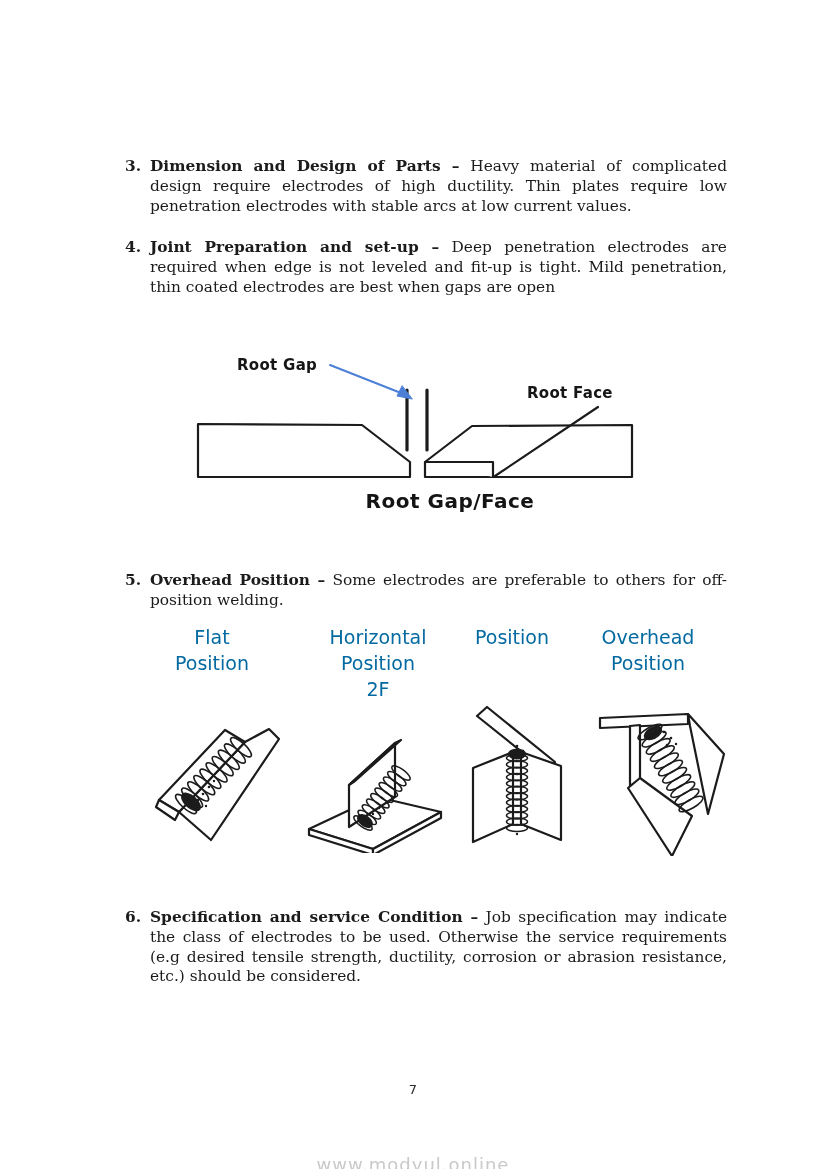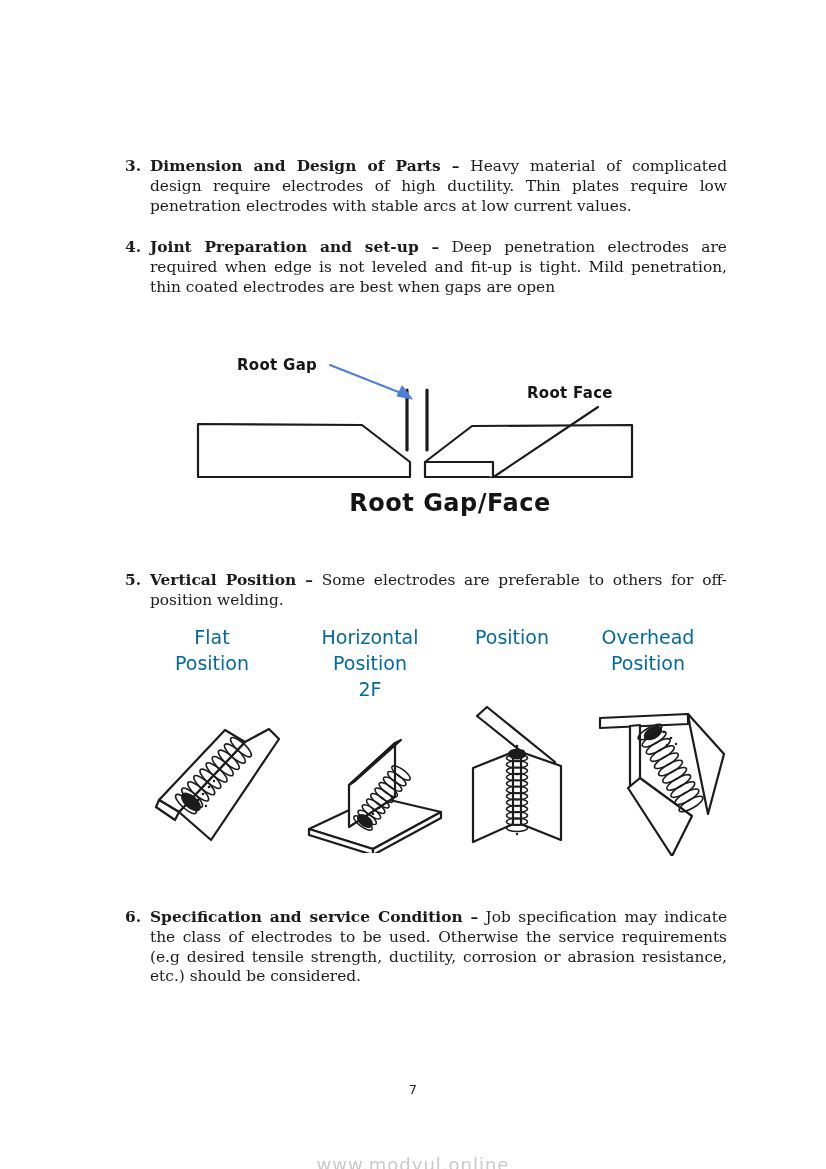--- a/index.html
+++ b/index.html
@@ -14,21 +14,21 @@
   }
   .item .num{position:absolute;left:0;top:0;font-weight:bold;}
   .item b{font-weight:bold;}
   .fig-svg{position:absolute;}
   .fig-svg polygon,.fig-svg path,.fig-svg line,.fig-svg polyline{
     fill:#ffffff;stroke:#1b1b1b;stroke-width:2.2;stroke-linejoin:round;stroke-linecap:round;
   }
   .diagram-caption{
     position:absolute;left:150px;top:489px;width:600px;text-align:center;
     font-family:"DejaVu Sans","Liberation Sans",sans-serif;
-    font-weight:bold;font-size:24px;color:#141414;letter-spacing:.5px;
+    font-weight:bold;font-size:20px;color:#141414;letter-spacing:.5px;
   }
   .pos-col{
     position:absolute;top:624px;width:170px;text-align:center;
     font-family:"DejaVu Sans","Liberation Sans",sans-serif;
     font-size:19px;line-height:26px;color:#0369a1;
   }
   .page-number{
     position:absolute;top:1082px;left:0;width:826px;text-align:center;
     font-family:"DejaVu Sans","Liberation Sans",sans-serif;font-size:13px;color:#2a2a2a;
   }
@@ -68,28 +68,28 @@
     <polygon points="262,54 247,51 252,41" style="fill:#4d7fd6;stroke:#4d7fd6;stroke-width:1"></polygon>
 
     <line x1="448" y1="62" x2="345" y2="131"></line>
 
     <text x="87" y="25">Root Gap</text>
     <text x="377" y="53">Root Face</text>
   </svg>
   <div class="diagram-caption">Root Gap/Face</div>
 
   <div class="item" style="top:571px;">
-    <span class="num">5.</span><b>Vertical Position –</b> <span>Some electrodes are preferable to others for off-position welding.</span>
+    <span class="num">5.</span><b>Overhead Position –</b> <span>Some electrodes are preferable to others for off-position welding.</span>
   </div>
 
   <div class="pos-col" style="left:127px;">
     <div>Flat</div>
     <div>Position</div>
   </div>
-  <div class="pos-col" style="left:285px;">
+  <div class="pos-col" style="left:293px;">
     <div>Horizontal</div>
     <div>Position</div>
     <div>2F</div>
   </div>
   <div class="pos-col" style="left:427px;">
     <div>Position</div>
   </div>
   <div class="pos-col" style="left:563px;">
     <div>Overhead</div>
     <div>Position</div>

